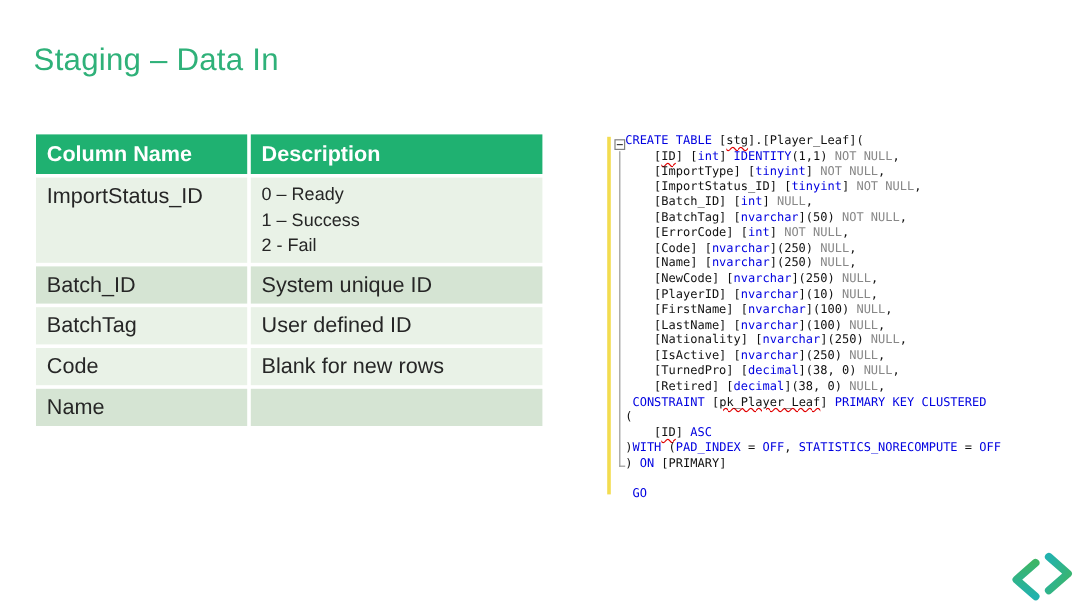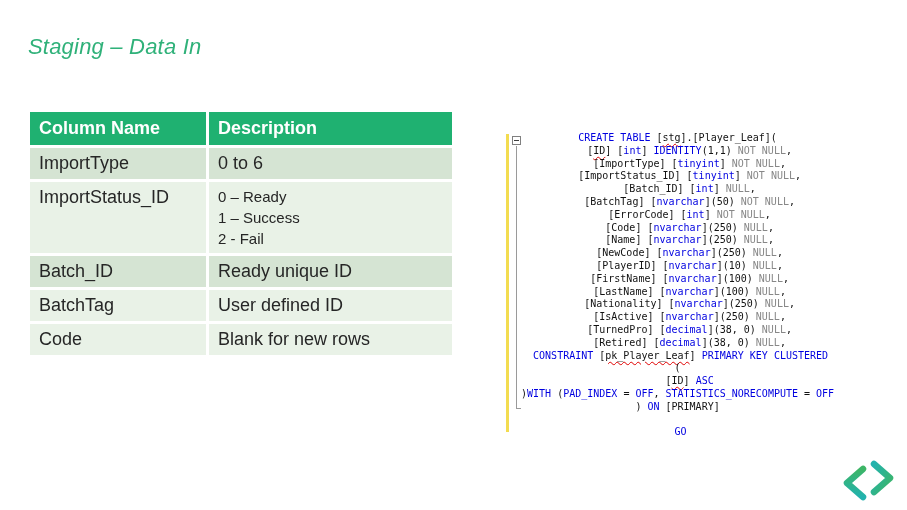--- a/index.html
+++ b/index.html
@@ -21,25 +21,24 @@
   .slide {
     position:relative;
     width:907px; height:510px;
     background:#ffffff;
     overflow:hidden;
   }
 
   .title {
     position:absolute;
     left:28px; top:34px;
-    font-size:22px;
+    font-size:26px;
     font-weight:300;
     color:var(--title-green);
     letter-spacing:0.2px;
-    font-style:italic;
   }
 
   
   .data-table {
     position:absolute;
     left:27px; top:109px;
     width:428px;
     border-collapse:separate;
     border-spacing:3px;
     table-layout:fixed;
@@ -61,22 +60,22 @@
     vertical-align:top;
   }
   .data-table col.c1 { width:176px; }
   tr.row-a td { background:var(--row-dark); }
   tr.row-b td { background:var(--row-light); }
   td.multi { font-size:15px; line-height:21px; padding-top:4px; padding-bottom:4px; }
 
   
   .code-panel {
     position:absolute;
-    left:506px; top:132px;
-    width:392px; height:306px;text-align:center;
+    left:506px; top:112px;
+    width:392px; height:306px;
   }
   .change-bar {
     position:absolute;
     left:0; top:2px;
     width:3px; height:298px;
     background:var(--changebar-yellow);
   }
   .collapse-box {
     position:absolute;
     left:6px; top:4px;
@@ -141,43 +140,43 @@
         <col class="c1">
         <col>
       </colgroup>
     <thead>
       <tr>
         <th>Column Name</th>
         <th>Description</th>
       </tr>
     </thead>
     <tbody id="table-body">
-        <tr class="row-a">
-          <td>ImportType</td>
-          <td>0 to 6</td>
-        </tr>
         <tr class="row-b">
           <td>ImportStatus_ID</td>
           <td class="multi">
             <div>0 – Ready</div>
             <div>1 – Success</div>
             <div>2 - Fail</div>
           </td>
         </tr>
         <tr class="row-a">
           <td>Batch_ID</td>
-          <td>Ready unique ID</td>
+          <td>System unique ID</td>
         </tr>
         <tr class="row-b">
           <td>BatchTag</td>
           <td>User defined ID</td>
         </tr>
         <tr class="row-b">
           <td>Code</td>
           <td>Blank for new rows</td>
+        </tr>
+        <tr class="row-a">
+          <td>Name</td>
+          <td>&nbsp;</td>
         </tr>
       </tbody>
   </table>
 
   <div class="code-panel">
     <div class="change-bar"></div>
     <div class="collapse-box"></div>
     <div class="outline-guide"></div>
     <div class="code-lines" id="code-lines"><div class="code-line"><span class="tok-k">CREATE TABLE</span><span class="tok-n"> [</span><span class="tok-e">stg</span><span class="tok-n">].[Player_Leaf](</span></div><div class="code-line"><span class="tok-n">    [</span><span class="tok-e">ID</span><span class="tok-n">] [</span><span class="tok-t">int</span><span class="tok-n">] </span><span class="tok-k">IDENTITY</span><span class="tok-n">(1,1) </span><span class="tok-g">NOT NULL</span><span class="tok-n">,</span></div><div class="code-line"><span class="tok-n">    [ImportType] [</span><span class="tok-t">tinyint</span><span class="tok-n">] </span><span class="tok-g">NOT NULL</span><span class="tok-n">,</span></div><div class="code-line"><span class="tok-n">    [ImportStatus_ID] [</span><span class="tok-t">tinyint</span><span class="tok-n">] </span><span class="tok-g">NOT NULL</span><span class="tok-n">,</span></div><div class="code-line"><span class="tok-n">    [Batch_ID] [</span><span class="tok-t">int</span><span class="tok-n">] </span><span class="tok-g">NULL</span><span class="tok-n">,</span></div><div class="code-line"><span class="tok-n">    [BatchTag] [</span><span class="tok-t">nvarchar</span><span class="tok-n">](50) </span><span class="tok-g">NOT NULL</span><span class="tok-n">,</span></div><div class="code-line"><span class="tok-n">    [ErrorCode] [</span><span class="tok-t">int</span><span class="tok-n">] </span><span class="tok-g">NOT NULL</span><span class="tok-n">,</span></div><div class="code-line"><span class="tok-n">    [Code] [</span><span class="tok-t">nvarchar</span><span class="tok-n">](250) </span><span class="tok-g">NULL</span><span class="tok-n">,</span></div><div class="code-line"><span class="tok-n">    [Name] [</span><span class="tok-t">nvarchar</span><span class="tok-n">](250) </span><span class="tok-g">NULL</span><span class="tok-n">,</span></div><div class="code-line"><span class="tok-n">    [NewCode] [</span><span class="tok-t">nvarchar</span><span class="tok-n">](250) </span><span class="tok-g">NULL</span><span class="tok-n">,</span></div><div class="code-line"><span class="tok-n">    [PlayerID] [</span><span class="tok-t">nvarchar</span><span class="tok-n">](10) </span><span class="tok-g">NULL</span><span class="tok-n">,</span></div><div class="code-line"><span class="tok-n">    [FirstName] [</span><span class="tok-t">nvarchar</span><span class="tok-n">](100) </span><span class="tok-g">NULL</span><span class="tok-n">,</span></div><div class="code-line"><span class="tok-n">    [LastName] [</span><span class="tok-t">nvarchar</span><span class="tok-n">](100) </span><span class="tok-g">NULL</span><span class="tok-n">,</span></div><div class="code-line"><span class="tok-n">    [Nationality] [</span><span class="tok-t">nvarchar</span><span class="tok-n">](250) </span><span class="tok-g">NULL</span><span class="tok-n">,</span></div><div class="code-line"><span class="tok-n">    [IsActive] [</span><span class="tok-t">nvarchar</span><span class="tok-n">](250) </span><span class="tok-g">NULL</span><span class="tok-n">,</span></div><div class="code-line"><span class="tok-n">    [TurnedPro] [</span><span class="tok-t">decimal</span><span class="tok-n">](38, 0) </span><span class="tok-g">NULL</span><span class="tok-n">,</span></div><div class="code-line"><span class="tok-n">    [Retired] [</span><span class="tok-t">decimal</span><span class="tok-n">](38, 0) </span><span class="tok-g">NULL</span><span class="tok-n">,</span></div><div class="code-line"><span class="tok-n"> </span><span class="tok-k">CONSTRAINT</span><span class="tok-n"> [</span><span class="tok-e">pk_Player_Leaf</span><span class="tok-n">] </span><span class="tok-k">PRIMARY KEY CLUSTERED</span></div><div class="code-line"><span class="tok-n">(</span></div><div class="code-line"><span class="tok-n">    [</span><span class="tok-e">ID</span><span class="tok-n">] </span><span class="tok-k">ASC</span></div><div class="code-line"><span class="tok-n">)</span><span class="tok-k">WITH</span><span class="tok-n"> (</span><span class="tok-k">PAD_INDEX</span><span class="tok-n"> = </span><span class="tok-k">OFF</span><span class="tok-n">, </span><span class="tok-k">STATISTICS_NORECOMPUTE</span><span class="tok-n"> = </span><span class="tok-k">OFF</span></div><div class="code-line"><span class="tok-n">) </span><span class="tok-k">ON</span><span class="tok-n"> [PRIMARY]</span></div><div class="code-line">&nbsp;</div><div class="code-line"><span class="tok-n"> </span><span class="tok-k">GO</span></div></div>
   </div>

